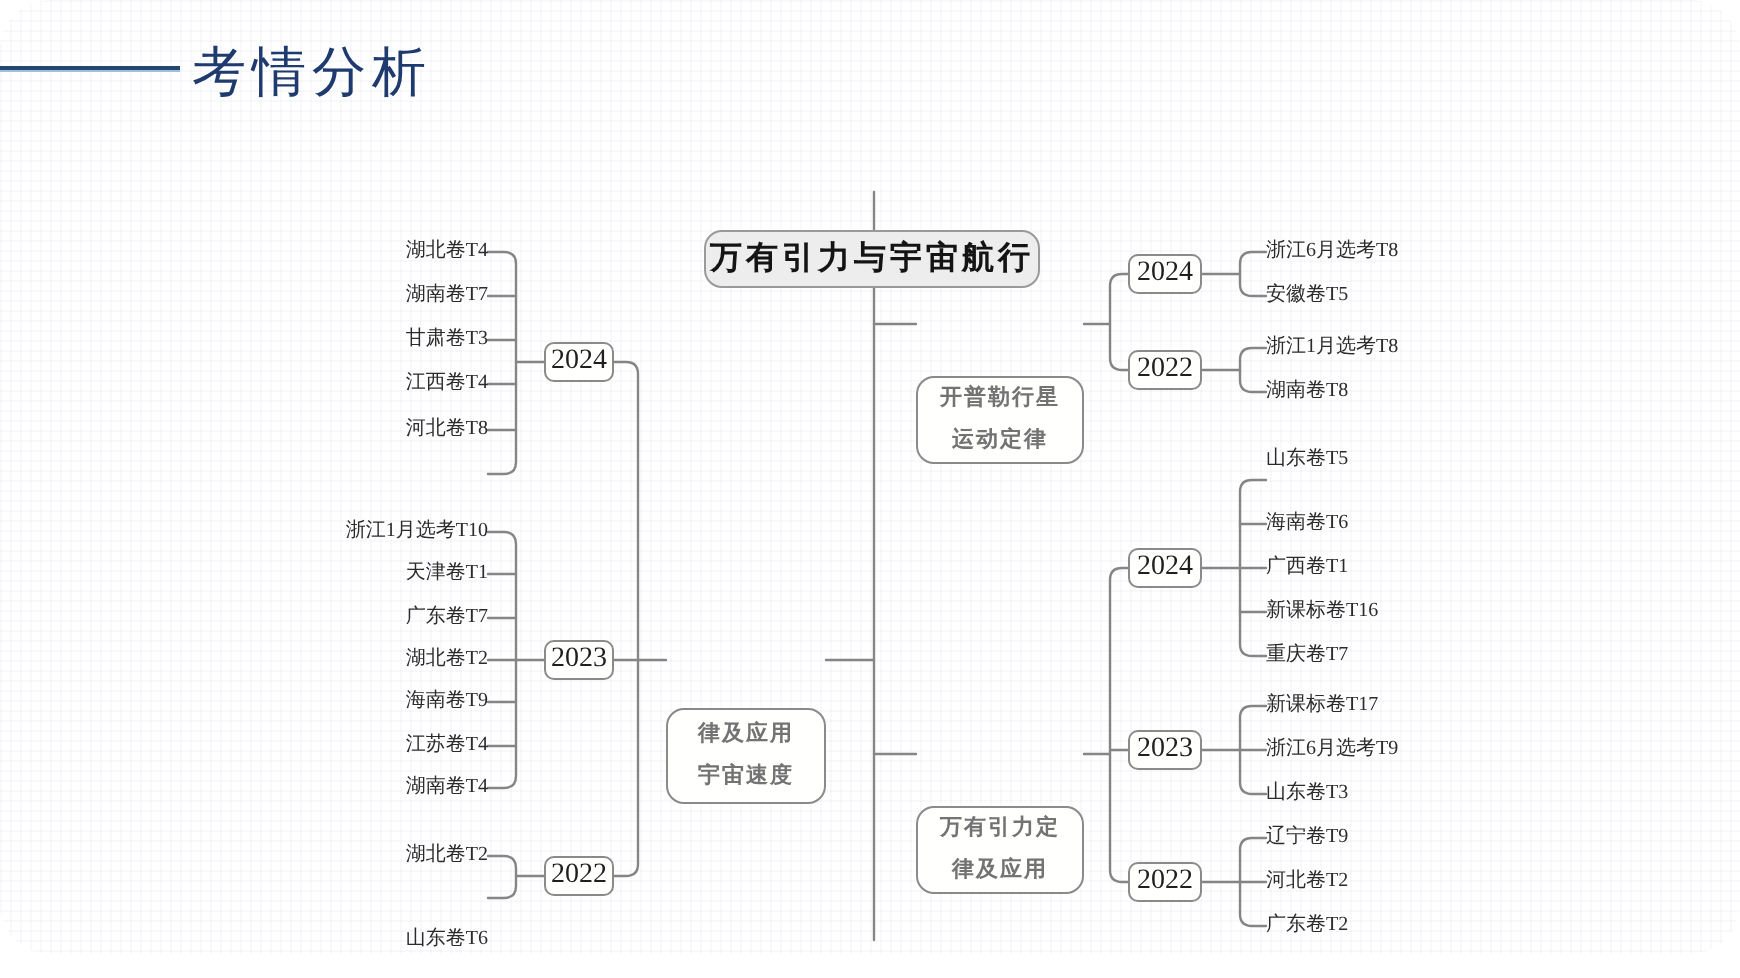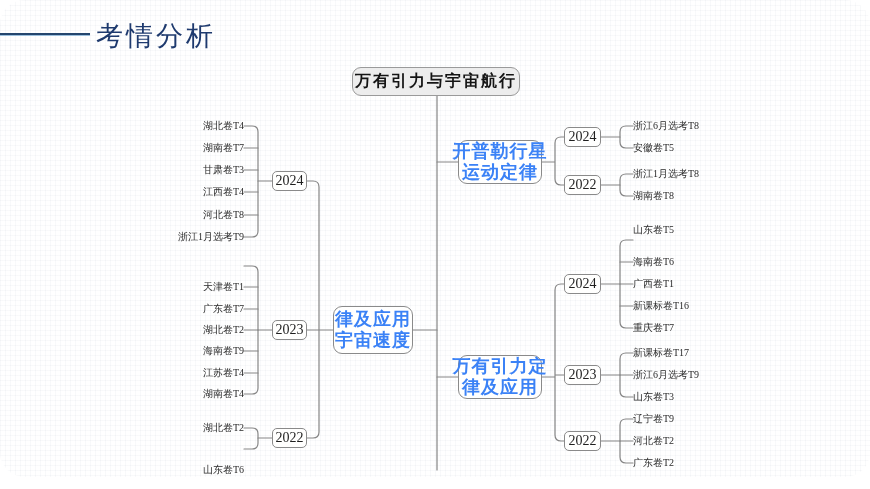--- a/index.html
+++ b/index.html
@@ -26,30 +26,31 @@
     font-size:27px;letter-spacing:3px;color:#1e3a6e;font-weight:500;
     white-space:nowrap;
   }
   svg.wires{position:absolute;left:0;top:0;}
   svg.wires path{stroke:#858585;stroke-width:1.2;fill:none;stroke-linecap:round;}
   .box{
     position:absolute;box-sizing:border-box;
     border:1px solid #8a8a8a;background:#fffffe;
     display:flex;flex-direction:column;align-items:center;justify-content:center;
     white-space:nowrap;
+    margin-top:48px;
   }
   .title-box{
     left:352px;top:67px;width:168px;height:29px;border-radius:9px;
     background:#ededed;border-color:#9a9a9a;
     font-family:"Liberation Sans","DejaVu Sans",sans-serif;
     font-weight:bold;font-size:16px;letter-spacing:2px;color:#141414;
   }
   .node{
-    border-radius:9px;font-size:18px;font-weight:600;
-    letter-spacing:1px;line-height:21px;color:#3b82f6;
+    border-radius:9px;font-size:11px;font-weight:600;
+    letter-spacing:1px;line-height:21px;color:#737373;
   }
   .node-satellite{left:333px;top:306px;width:80px;height:48px;}
   .node-kepler{left:458px;top:140px;width:84px;height:44px;}
   .node-grav{left:458px;top:355px;width:84px;height:44px;font-family:Liberation Serif, serif;}
   .year{
     position:absolute;box-sizing:border-box;height:20px;
     border:1px solid #8a8a8a;border-radius:5px;background:#fffffe;
     font-size:14px;color:#1f1f1f;text-align:center;line-height:18px;
   }
   .year.l{left:272px;width:35px;}
@@ -141,22 +142,22 @@
   <div class="year r" style="top:175px">2022</div>
   <div class="year r" style="top:274px">2024</div>
   <div class="year r" style="top:365px">2023</div>
   <div class="year r" style="top:431px">2022</div>
 
   <div class="item l" style="top:116px">湖北卷T4</div>
   <div class="item l" style="top:138px">湖南卷T7</div>
   <div class="item l" style="top:160px">甘肃卷T3</div>
   <div class="item l" style="top:182px">江西卷T4</div>
   <div class="item l" style="top:205px">河北卷T8</div>
-  <div class="item l" style="top:227px">浙江1月选考T9</div>
 
+  <div class="item l" style="top:256px">浙江1月选考T10</div>
   <div class="item l" style="top:277px">天津卷T1</div>
   <div class="item l" style="top:299px">广东卷T7</div>
   <div class="item l" style="top:320px">湖北卷T2</div>
   <div class="item l" style="top:341px">海南卷T9</div>
   <div class="item l" style="top:363px">江苏卷T4</div>
   <div class="item l" style="top:384px">湖南卷T4</div>
 
   <div class="item l" style="top:418px">湖北卷T2</div>
   <div class="item l" style="top:460px">山东卷T6</div>
 

